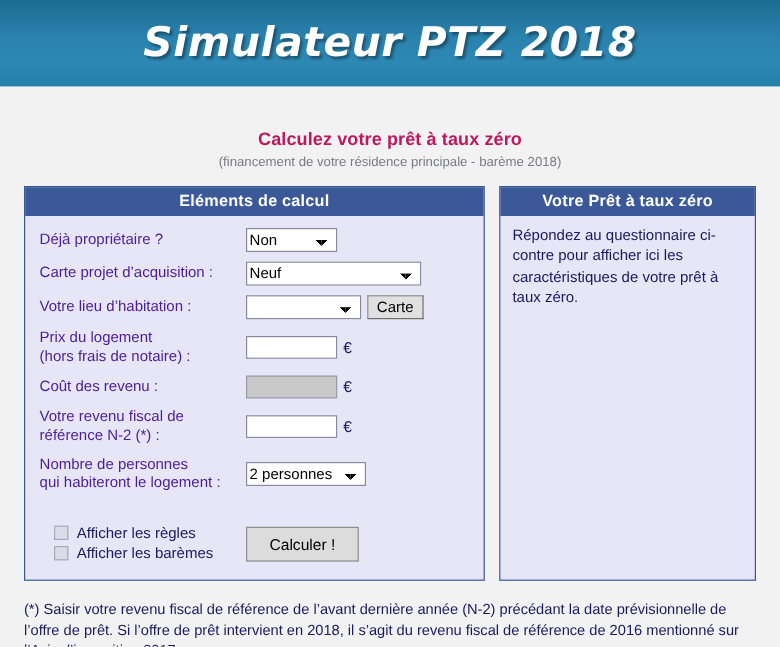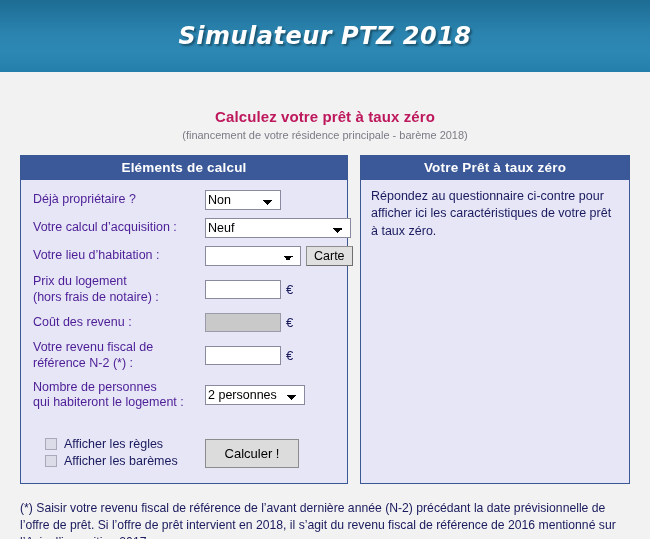--- a/index.html
+++ b/index.html
@@ -23,21 +23,21 @@
     background: linear-gradient(to bottom, #1d6c94 0%, #2a83ae 45%, #2d88b4 72%, #2480ab 100%);
     display: flex;
     align-items: center;
     justify-content: center;
     position: relative;
   }
   .banner-title {
     font-family: "DejaVu Sans", sans-serif;
     font-style: italic;
     font-weight: bold;
-    font-size: 24px;
+    font-size: 34px;
     color: #ffffff;
     letter-spacing: 0.5px;
     text-shadow: 2px 2px 2px rgba(0,0,0,0.35);
     white-space: nowrap;
   }
 
   
   .page {
     padding: 0 10px;
     background: #f2f2f2;
@@ -65,21 +65,21 @@
     margin-top: 14px;
     padding: 0 10px;
     gap: 12px;
     align-items: stretch;
   }
   .panel {
     border: 1px solid #3a5894;
     background: #e6e6f7;
     box-sizing: border-box;
   }
-  .panel-left  { width: 328px; }
+  .panel-left  { width: 384px; }
   .panel-right { flex: 1; }
   .panel-head {
     background: #3b5998;
     color: #ffffff;
     font-weight: bold;
     font-size: 13.5px;
     text-align: center;
     padding: 4px 0 5px 0;
     letter-spacing: 0.2px;
   }
@@ -243,21 +243,21 @@
         <div class="frow">
           <div class="flabel">Déjà propriétaire ?</div>
           <div class="fctrl">
             <select class="ui w-sm">
               <option>Non</option>
             </select>
           </div>
         </div>
 
         <div class="frow">
-          <div class="flabel">Votre calcul d’acquisition :</div>
+          <div class="flabel">Carte projet d’acquisition :</div>
           <div class="fctrl">
             <select class="ui w-md">
               <option>Neuf</option>
             </select>
           </div>
         </div>
 
         <div class="frow">
           <div class="flabel">Votre lieu d’habitation :</div>
           <div class="fctrl">

